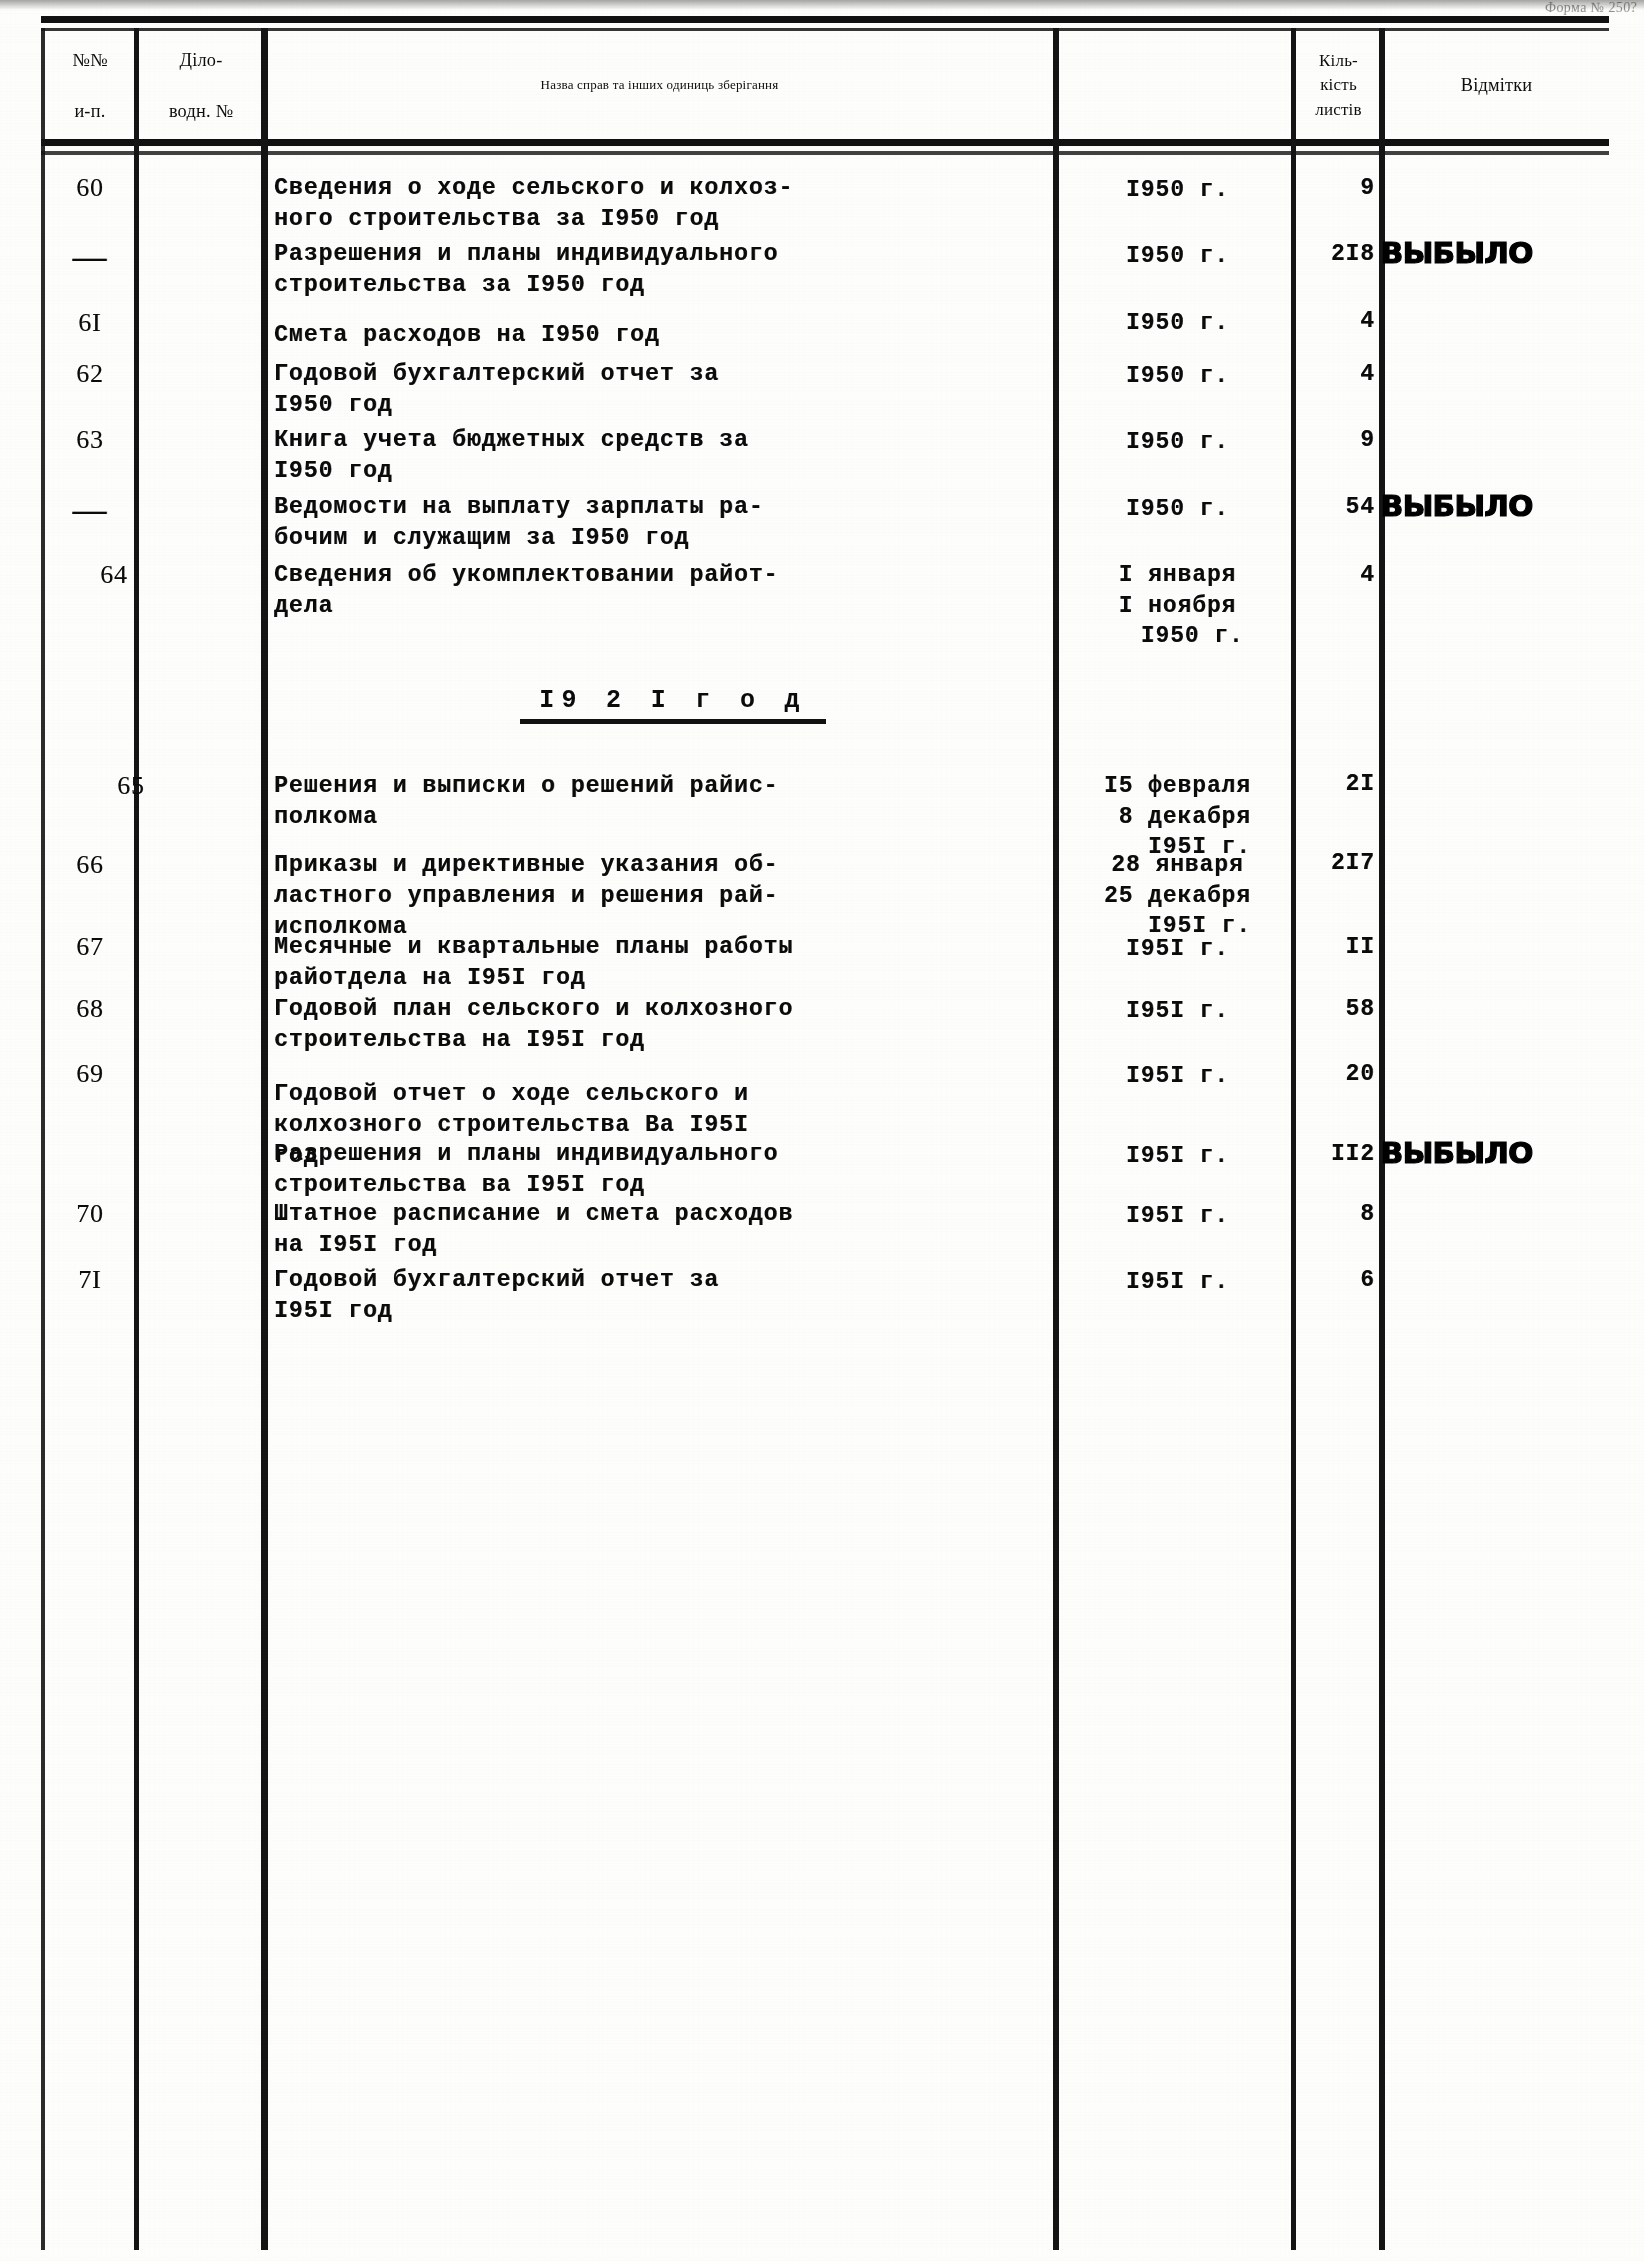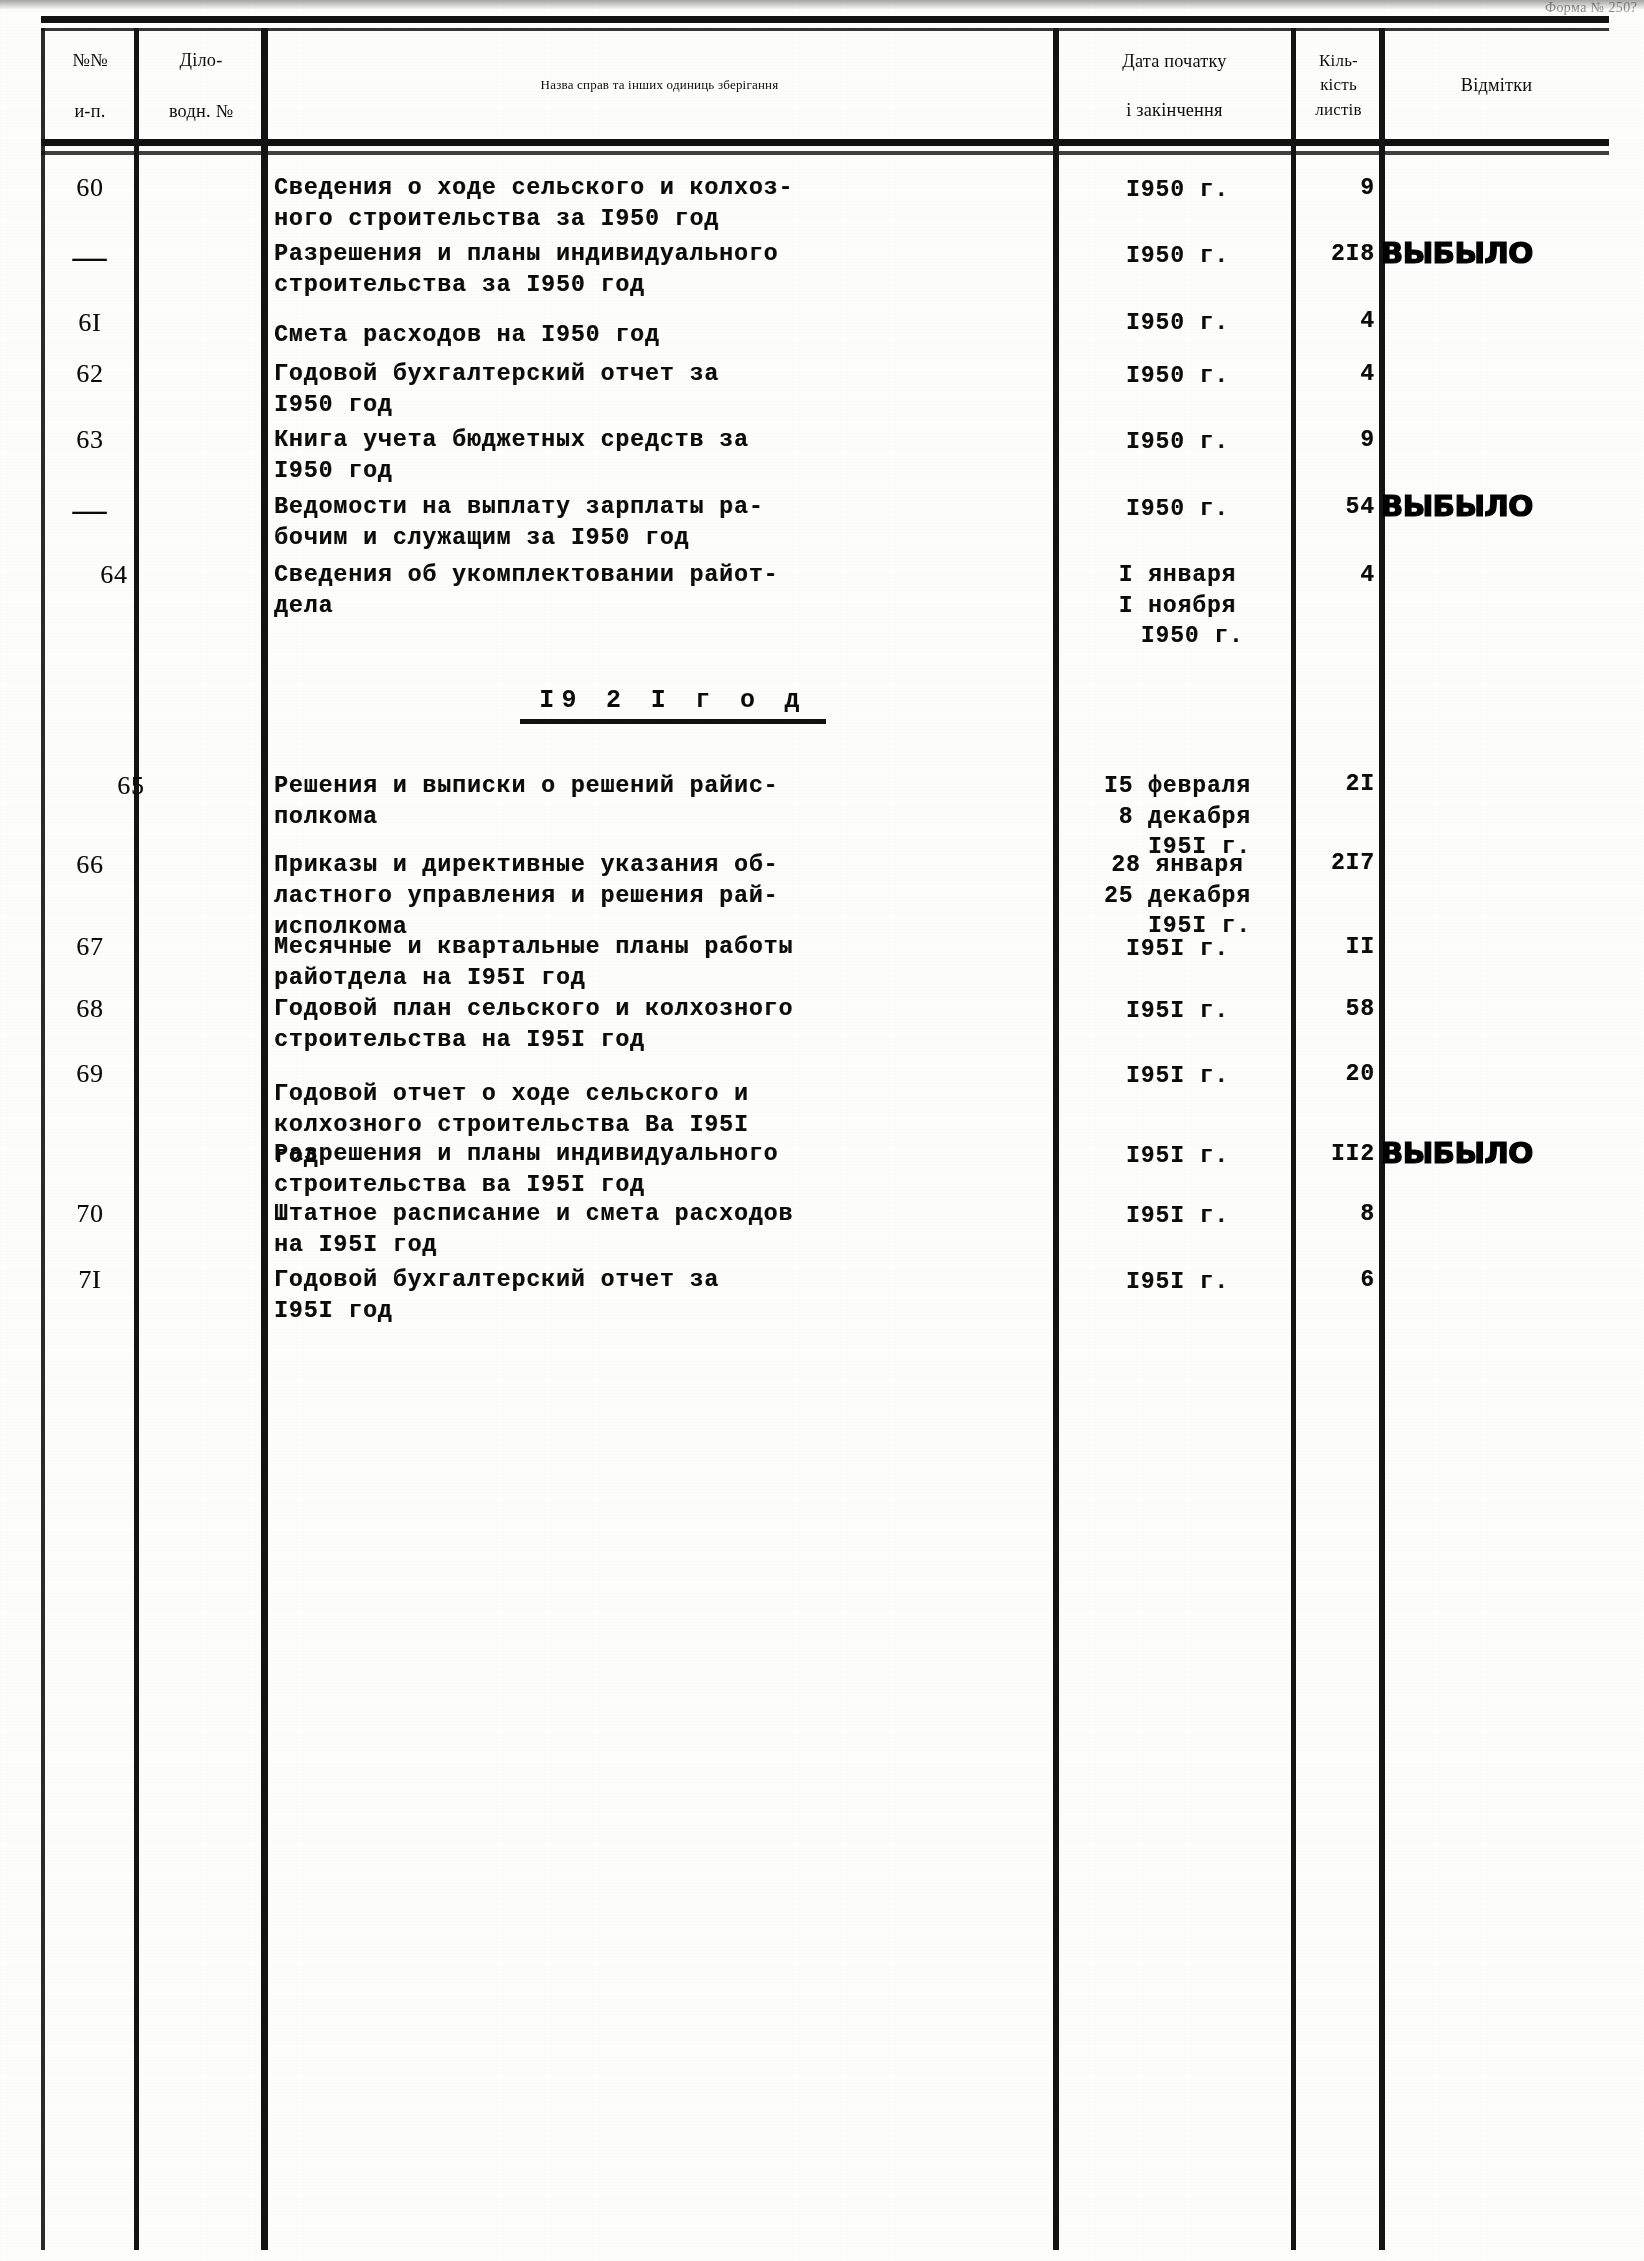--- a/index.html
+++ b/index.html
@@ -233,24 +233,20 @@
 
     <div class="hdr h-delo">
       <span class="top">Діло-</span>
       <span>водн. №</span>
     </div>
 
     <div class="hdr h-name">
       <span>Назва справ та інших одиниць зберігання</span>
     </div>
 
-    <div class="hdr h-date">
-      <span class="top">Дата початку</span>
-      <span>і закінчення</span>
-    </div>
 
     <div class="hdr h-sheets">
       <span>Кіль-</span>
       <span>кість</span>
       <span>листів</span>
     </div>
 
     <div class="hdr h-marks">
       <span>Відмітки</span>
     </div>

